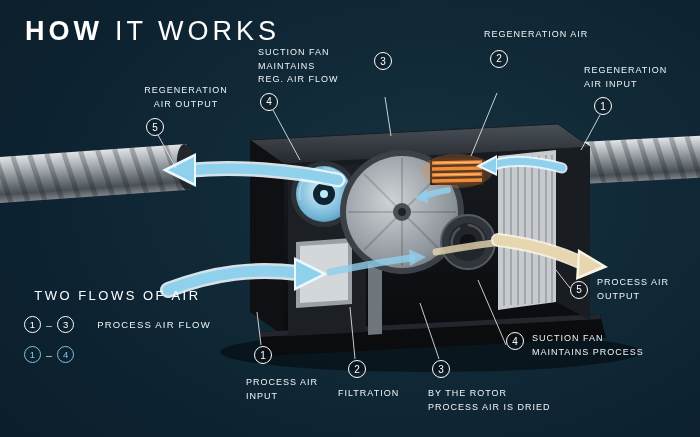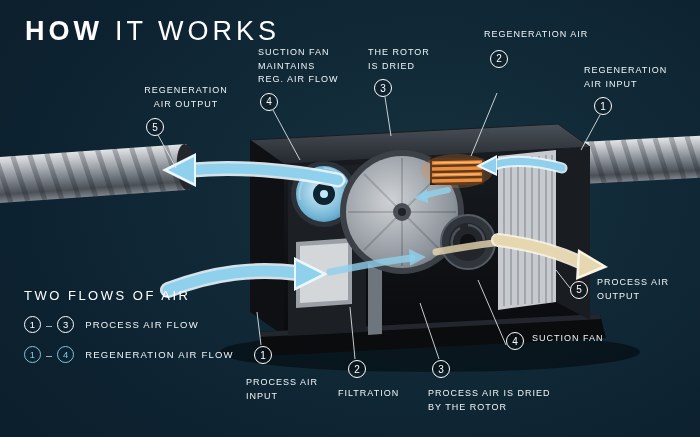--- a/index.html
+++ b/index.html
@@ -36,27 +36,27 @@
   .co-process-air-dried{left:428px;top:360px;}
   .co-process-air-dried .co-label{margin-top:9px;}
   .co-process-air-dried .num-circle{margin-left:4px;}
   .co-filtration{left:338px;top:360px;}
   .co-filtration .co-label{margin-top:9px;}
   .co-filtration .num-circle{margin-left:10px;}
   .co-process-air-input{left:246px;top:346px;}
   .co-process-air-input .co-label{margin-top:12px;}
   .co-process-air-input .num-circle{margin-left:8px;}
 
-  .legend{position:absolute;left:24px;top:288px;}
+  .legend{position:absolute;left:24px;top:288px;text-align:center;}
   .legend-title{font-size:13px;letter-spacing:2.5px;color:#fff;}
   .legend-row{display:flex;align-items:center;margin-top:13px;}
   .lg-circle{width:17px;height:17px;border:1.5px solid #fff;border-radius:50%;
     display:flex;align-items:center;justify-content:center;font-size:9.5px;color:#fff;box-sizing:border-box;}
   .lg-dash{margin:0 5px;font-size:11px;color:#cfd9de;}
-  .lg-label{margin-left:11px;font-size:9.5px;letter-spacing:1.2px;color:#eef4f7;}
+  .lg-label{margin-left:23px;font-size:9.5px;letter-spacing:1.2px;color:#eef4f7;}
   .legend-row.blue .lg-circle{border-color:#7ec8e3;color:#7ec8e3;}
 </style>
 </head>
 <body>
 
 <div class="canvas">
 
   <svg class="scene" width="700" height="437" viewBox="0 0 700 437">
     <defs>
       <linearGradient id="g-duct" x1="0" y1="0" x2="0" y2="1">
@@ -273,24 +273,20 @@
   <div class="callout co-suction-fan-reg">
     <div class="co-label">
       <div>SUCTION FAN</div>
       <div>MAINTAINS</div>
       <div>REG. AIR FLOW</div>
     </div>
     <div class="num-circle">4</div>
   </div>
 
   <div class="callout co-rotor-dried">
-    <div class="co-label">
-      <div>THE ROTOR</div>
-      <div>IS DRIED</div>
-    </div>
     <div class="num-circle">3</div>
   </div>
 
   <div class="callout co-reg-air-heated">
     <div class="co-label">
       <div>REGENERATION AIR</div>
     </div>
     <div class="num-circle">2</div>
   </div>
 
@@ -307,28 +303,29 @@
     <div class="co-label">
       <div>PROCESS AIR</div>
       <div>OUTPUT</div>
     </div>
   </div>
 
   <div class="callout co-suction-fan-process">
     <div class="num-circle">4</div>
     <div class="co-label">
       <div>SUCTION FAN</div>
+      <div>MAINTAINS PROCESS</div>
     </div>
   </div>
 
   <div class="callout co-process-air-dried">
     <div class="num-circle">3</div>
     <div class="co-label">
+      <div>BY THE ROTOR</div>
       <div>PROCESS AIR IS DRIED</div>
-      <div>BY THE ROTOR</div>
     </div>
   </div>
 
   <div class="callout co-filtration">
     <div class="num-circle">2</div>
     <div class="co-label">
       <div>FILTRATION</div>
     </div>
   </div>
 
@@ -345,17 +342,16 @@
     <div class="legend-row">
       <span class="lg-circle">1</span>
       <span class="lg-dash">–</span>
       <span class="lg-circle">3</span>
       <span class="lg-label">PROCESS AIR FLOW</span>
     </div>
     <div class="legend-row blue">
       <span class="lg-circle">1</span>
       <span class="lg-dash">–</span>
       <span class="lg-circle">4</span>
-      <span class="lg-label">REGENERATION AIR FLOW</span>
     </div>
   </div>
 
 </div>
 
 </body></html>

